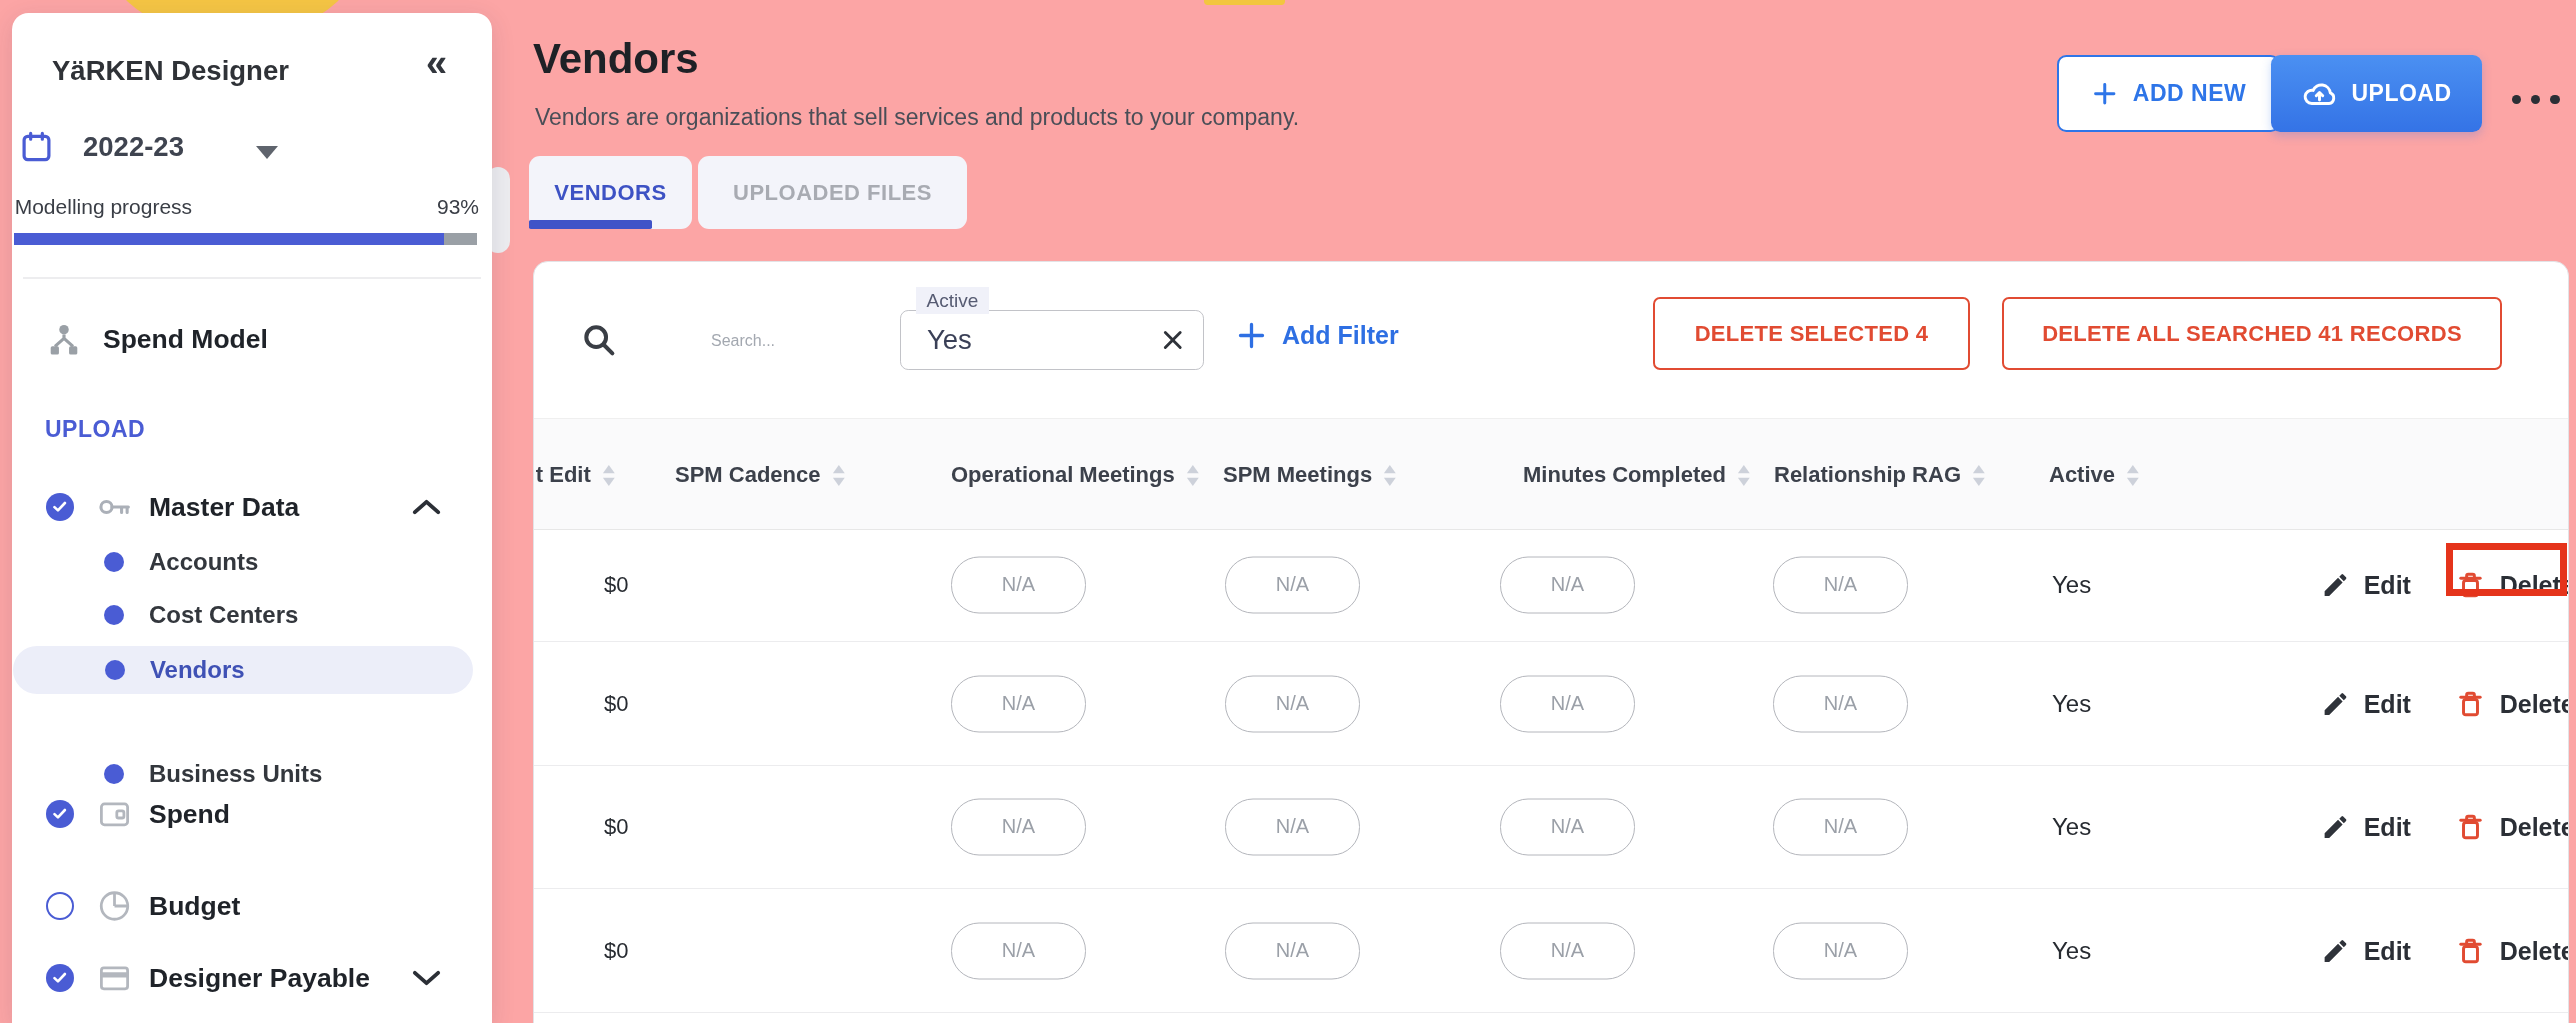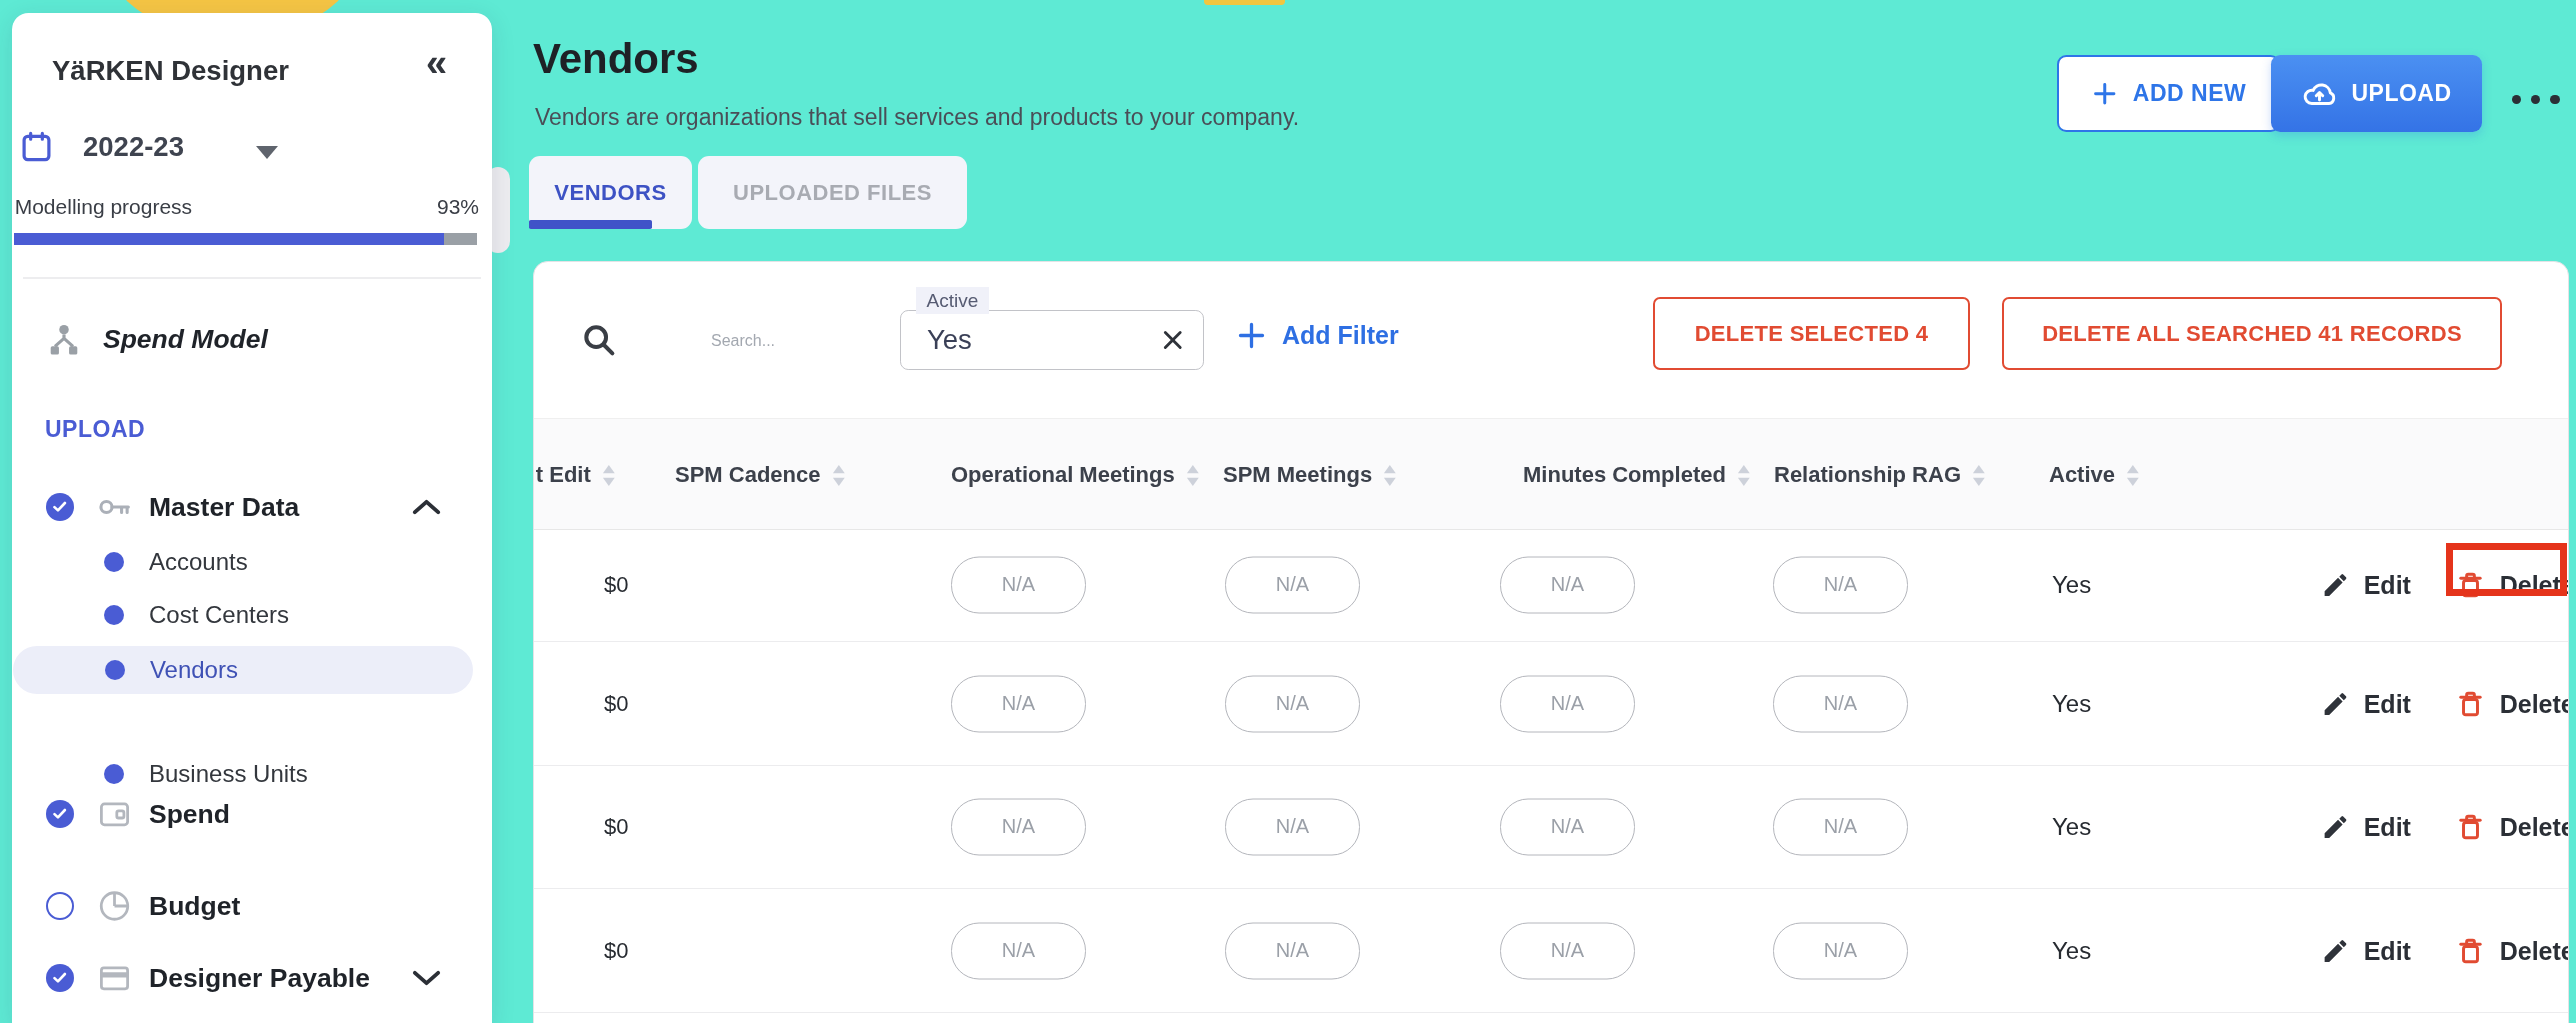--- a/index.html
+++ b/index.html
@@ -1,18 +1,18 @@
 <!DOCTYPE html>
 <html style="font-size:14.6px"><head>
 <meta charset="utf-8">
 <style>
   * { box-sizing: border-box; margin: 0; padding: 0; }
   html,body { width: 2576px; height: 1023px; overflow: hidden; background:#fff;
               font-family: "Liberation Sans", sans-serif; }
-  .page { position: relative; width: 2576px; height: 1023px; background:#5eead4; overflow:hidden; }
+  .page { position: relative; width: 2576px; height: 1023px; background:#fca5a5; overflow:hidden; }
 
   
   .blob { position:absolute; left:108px; top:-117px; width:249px; height:154px;
           border-radius:50%; background:#f5c544; z-index:1; }
   .yellow-sliver { position:absolute; left:1204px; top:0; width:81px; height:4.6px;
           background:#f2c63f; border-radius:0 0 3.7px 3.7px; z-index:3; }
   .sb-handle { position:absolute; left:486px; top:167px; width:24px; height:86px;
           border-radius:13px; background:#ededf0; z-index:1; }
 
   
@@ -27,39 +27,39 @@
   .year-caret { position:absolute; left:244px; top:133px; width:0; height:0;
                 border-left:11px solid transparent; border-right:11px solid transparent;
                 border-top:13.7px solid #5f646d; }
   .prog-label { position:absolute; left:2.7px; top:182px; font-size:21px; color:#3a3e46; }
   .prog-val   { position:absolute; right:13px; top:182px; font-size:21px; color:#3a3e46; }
   .prog-bar { position:absolute; left:1.8px; top:220px; width:463px; height:12px; background:#9aa0a6; }
   .prog-fill { height:12px; background:#4a5cd4; }
   .sb-divider { position:absolute; left:11px; right:11px; top:264px; height:1.8px; background:#ededef; }
 
   .sm-icon { position:absolute; left:33px; top:308px; }
-  .sm-label { position:absolute; left:91px; top:311px; font-size:26.5px; font-weight:700; color:#1f2329;font-style:italic; }
+  .sm-label { position:absolute; left:91px; top:311px; font-size:26.5px; font-weight:700; color:#1f2329; }
   .upload-link { position:absolute; left:33px; top:403px; font-size:23px; font-weight:700;
                  color:#4a5cd4; letter-spacing:0.5px; text-decoration:none; cursor:pointer; }
 
   .nav-row { position:absolute; left:0; width:480px; height:51px; }
   .nav-check { position:absolute; left:34px; top:50%; transform:translateY(-50%);
                width:28px; height:28px; border-radius:50%; background:#4a5cd4;
                display:flex; align-items:center; justify-content:center; }
   .nav-check.unchecked { background:#fff; border:2.7px solid #4a5cd4; }
   .nav-ic { position:absolute; left:84px; top:50%; transform:translateY(-50%); display:flex; }
   .nav-label { position:absolute; left:137px; top:50%; transform:translateY(-50%);
                font-size:26.5px; font-weight:700; color:#1f2329; }
   .nav-chev { position:absolute; left:399px; top:50%; transform:translateY(-50%); display:flex; }
 
   .sub-row { position:absolute; left:0; width:480px; height:48px; }
   .sub-dot { position:absolute; left:92px; top:50%; transform:translateY(-50%);
              width:20px; height:20px; border-radius:50%; background:#4a5cd4; }
   .sub-label { position:absolute; left:137px; top:50%; transform:translateY(-50%);
-               font-size:24px; font-weight:400; color:#33373d; }
+               font-size:24px; font-weight:700; color:#33373d; }
   .sub-row.selected { background:#eceef9; border-radius:24px; left:0.9px; width:460px; }
   .sub-row.selected .sub-label { color:#3f51b5; }
 
   
   .page-title { position:absolute; left:533px; top:35px; font-size:42px; font-weight:700; color:#1e2126; }
   .page-subtitle { position:absolute; left:535px; top:104px; font-size:23px; color:#4a4e57; }
 
   .btn-addnew { position:absolute; left:2037px; top:55px; width:223px; height:77px;
                 background:#fff; border:2.7px solid #2e75e8; border-radius:9.2px; color:#2e75e8;
                 font-family:inherit; font-size:23px; font-weight:700; letter-spacing:0.5px;

